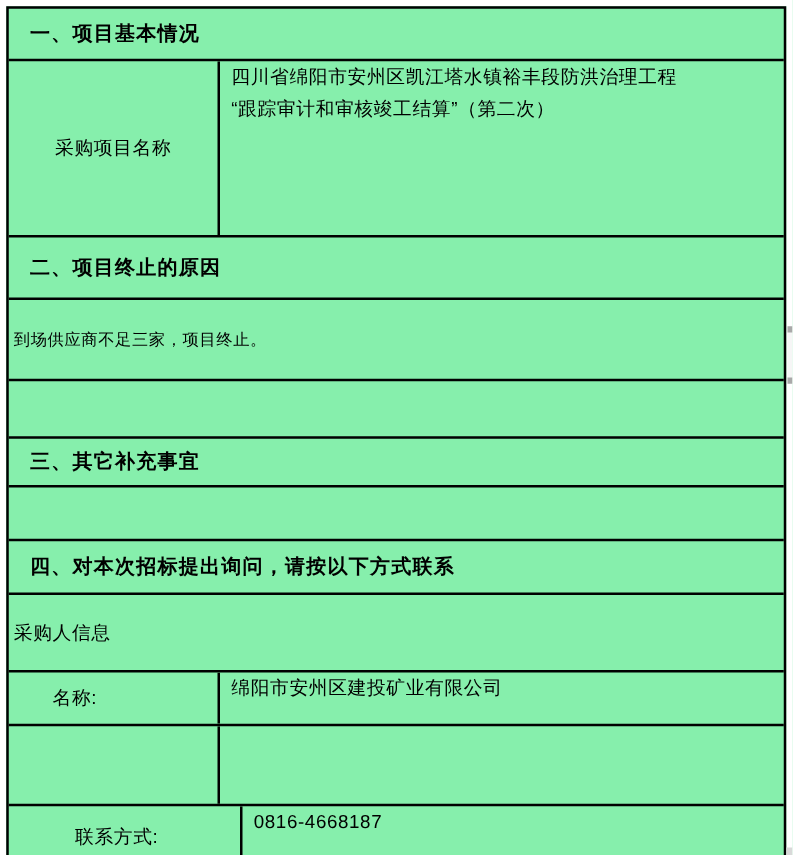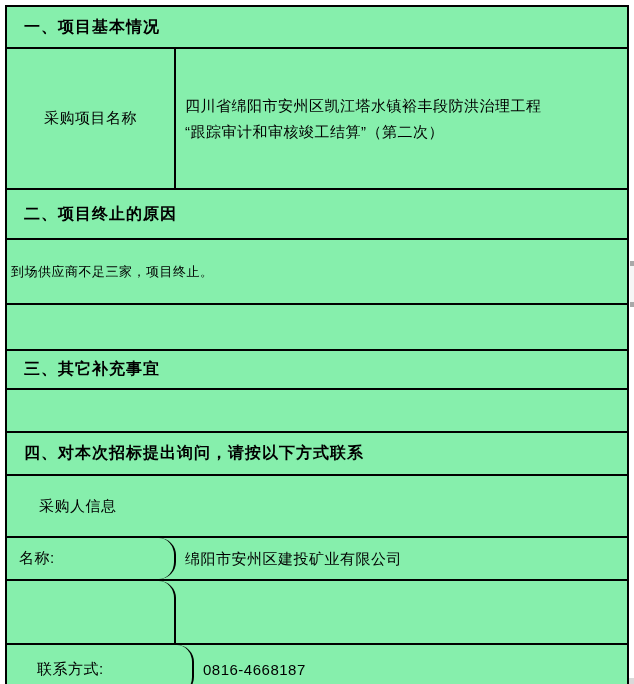--- a/index.html
+++ b/index.html
@@ -56,43 +56,43 @@
     padding-left: 17px;
   }
   .plain-text {
     font-size: 13px;
     letter-spacing: 0.5px;
     padding-left: 4px;
   }
   .info-title {
     font-size: 15px;
     letter-spacing: 0.5px;
-    padding-left: 32px;
+    padding-left: 4px;
   }
 
   .cell-label {
     width: 169px;
     flex: 0 0 169px;
     align-self: stretch;
     display: flex;
     align-items: center;
     box-sizing: border-box;
     border-right: 2px solid #000000;
     font-size: 15px;
     letter-spacing: 0.5px;
   }
   .cell-label.centered { justify-content: center; }
-  .cell-label.left-pad { padding-left: 12px; border-radius: 17px; }
+  .cell-label.left-pad { padding-left: 35px; }
 
   .cell-value {
     flex: 1 1 auto;
     align-self: stretch;
     display: flex;
     flex-direction: column;
-    justify-content: center;
+    justify-content: flex-start;
     font-size: 15px;
     letter-spacing: 0.5px;
     padding-left: 9px;
     padding-right: 6px;
     line-height: 26px;
   }
 
   .scroll-sliver {
     position: absolute;
     right: 0;

